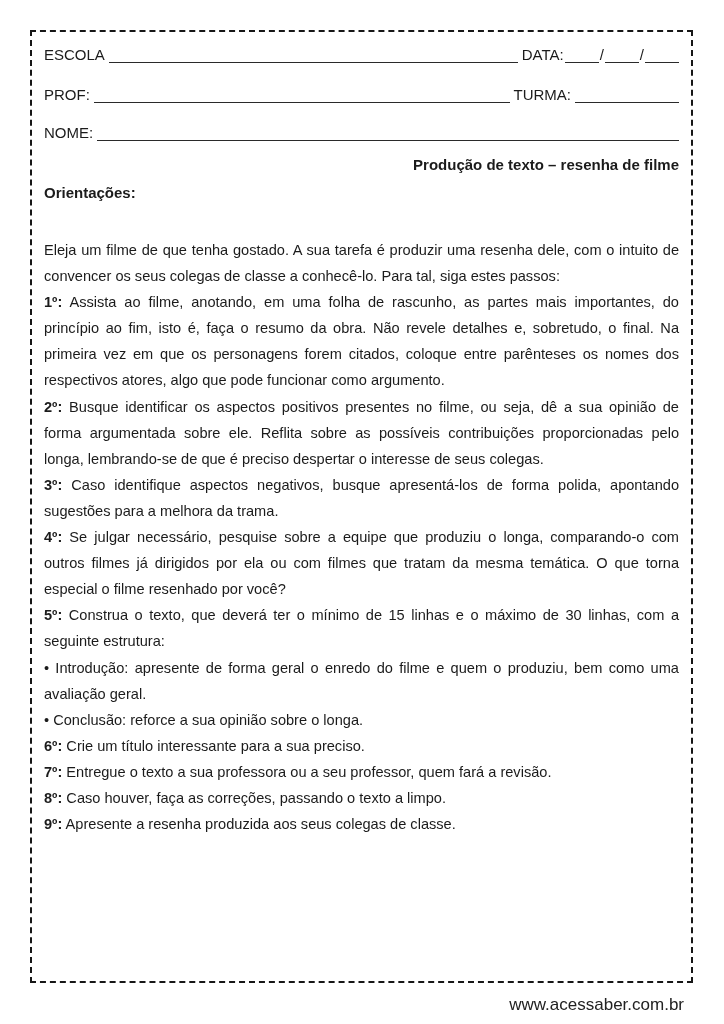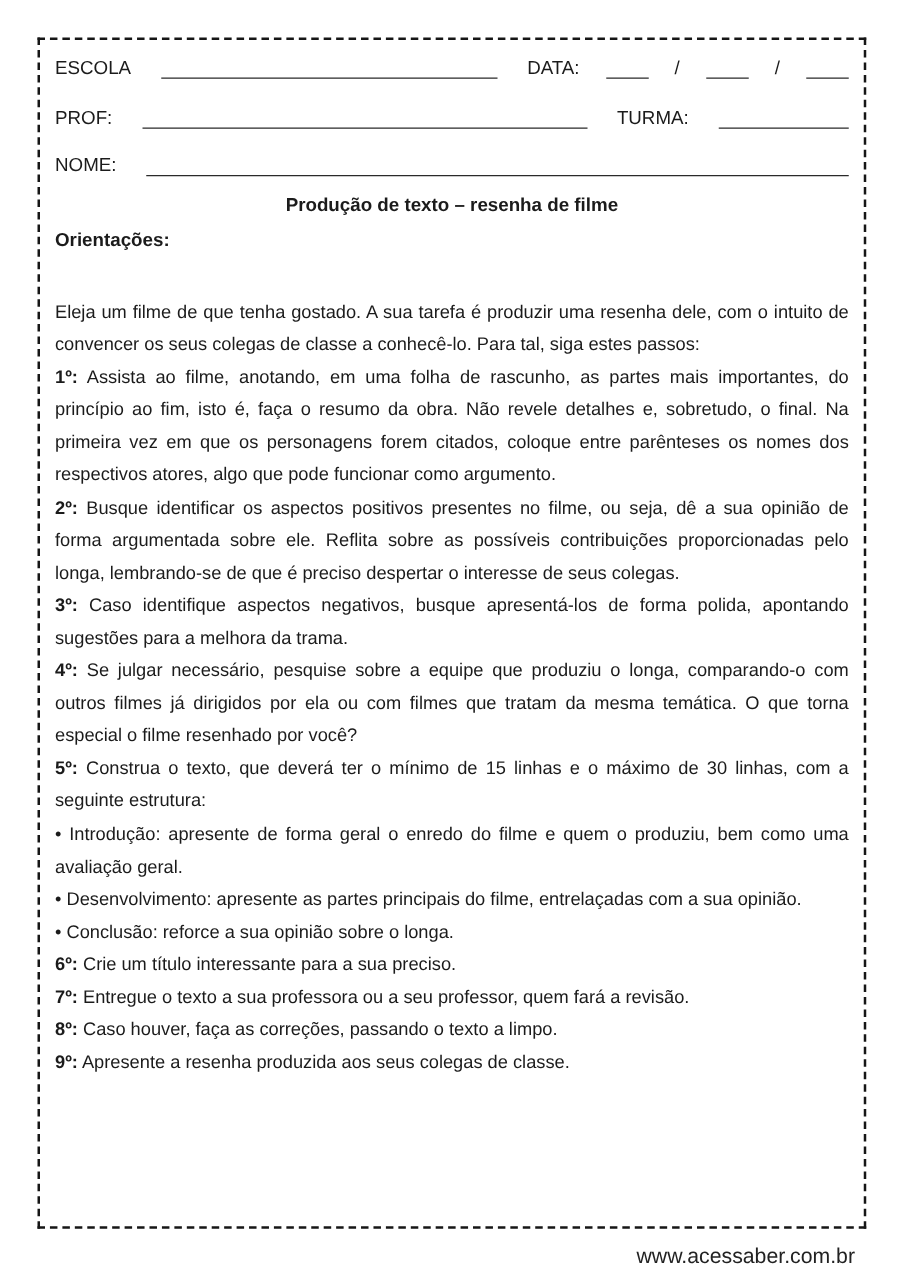--- a/index.html
+++ b/index.html
@@ -25,21 +25,20 @@
     box-sizing: border-box;
     border: 2px dashed #161616;
     padding: 10px 12px 0 12px;
   }
   .field-row {
     display: flex;
     align-items: flex-end;
     font-size: 15px;
     line-height: 16px;
     white-space: nowrap;
-    gap: 20px;
   }
   .row-escola { margin-top: 5px; }
   .row-prof   { margin-top: 24px; align-items: flex-end; }
   .row-nome   { margin-top: 22px; align-items: flex-end; }
   .fill {
     flex: 1 1 auto;
     border-bottom: 1.5px solid #2a2a2a;
     height: 15px;
     margin: 0 4px;
   }
@@ -50,21 +49,21 @@
   }
   .fill.turma {
     flex: 0 0 auto;
     width: 104px;
     margin-right: 0;
   }
   .fill.last { margin-right: 0; }
   .slash { padding: 0; }
   .doc-title {
     margin-top: 15px;
-    text-align: center;
+    text-align: right;
     font-size: 15px;
     font-weight: bold;
   }
   .orientacoes {
     margin-top: 11px;
     font-size: 15px;
     font-weight: bold;
   }
   .body-text {
     margin-top: 36px;
@@ -118,21 +117,20 @@
     <div class="orientacoes">Orientações:</div>
 
     <div class="body-text" id="paragraphs">
         <p><span>Eleja um filme de que tenha gostado. A sua tarefa é produzir uma resenha dele, com o intuito de convencer os seus colegas de classe a conhecê-lo. Para tal, siga estes passos:</span></p>
         <p><b>1º:</b><span> Assista ao filme, anotando, em uma folha de rascunho, as partes mais importantes, do princípio ao fim, isto é, faça o resumo da obra. Não revele detalhes e, sobretudo, o final. Na primeira vez em que os personagens forem citados, coloque entre parênteses os nomes dos respectivos atores, algo que pode funcionar como argumento.</span></p>
         <p><b>2º:</b><span> Busque identificar os aspectos positivos presentes no filme, ou seja, dê a sua opinião de forma argumentada sobre ele. Reflita sobre as possíveis contribuições proporcionadas pelo longa, lembrando-se de que é preciso despertar o interesse de seus colegas.</span></p>
         <p><b>3º:</b><span> Caso identifique aspectos negativos, busque apresentá-los de forma polida, apontando sugestões para a melhora da trama.</span></p>
         <p><b>4º:</b><span> Se julgar necessário, pesquise sobre a equipe que produziu o longa, comparando-o com outros filmes já dirigidos por ela ou com filmes que tratam da mesma temática. O que torna especial o filme resenhado por você?</span></p>
         <p><b>5º:</b><span> Construa o texto, que deverá ter o mínimo de 15 linhas e o máximo de 30 linhas, com a seguinte estrutura:</span></p>
         <p><span>• Introdução: apresente de forma geral o enredo do filme e quem o produziu, bem como uma avaliação geral.</span></p>
-        <p><span>• Desenvolvimento: apresente as partes principais do filme, entrelaçadas com a sua opinião.</span></p>
         <p><span>• Conclusão: reforce a sua opinião sobre o longa.</span></p>
         <p><b>6º:</b><span> Crie um título interessante para a sua preciso.</span></p>
         <p><b>7º:</b><span> Entregue o texto a sua professora ou a seu professor, quem fará a revisão.</span></p>
         <p><b>8º:</b><span> Caso houver, faça as correções, passando o texto a limpo.</span></p>
         <p><b>9º:</b><span> Apresente a resenha produzida aos seus colegas de classe.</span></p>
       </div>
 
   </div>
 
   <div class="footer">www.acessaber.com.br</div>

